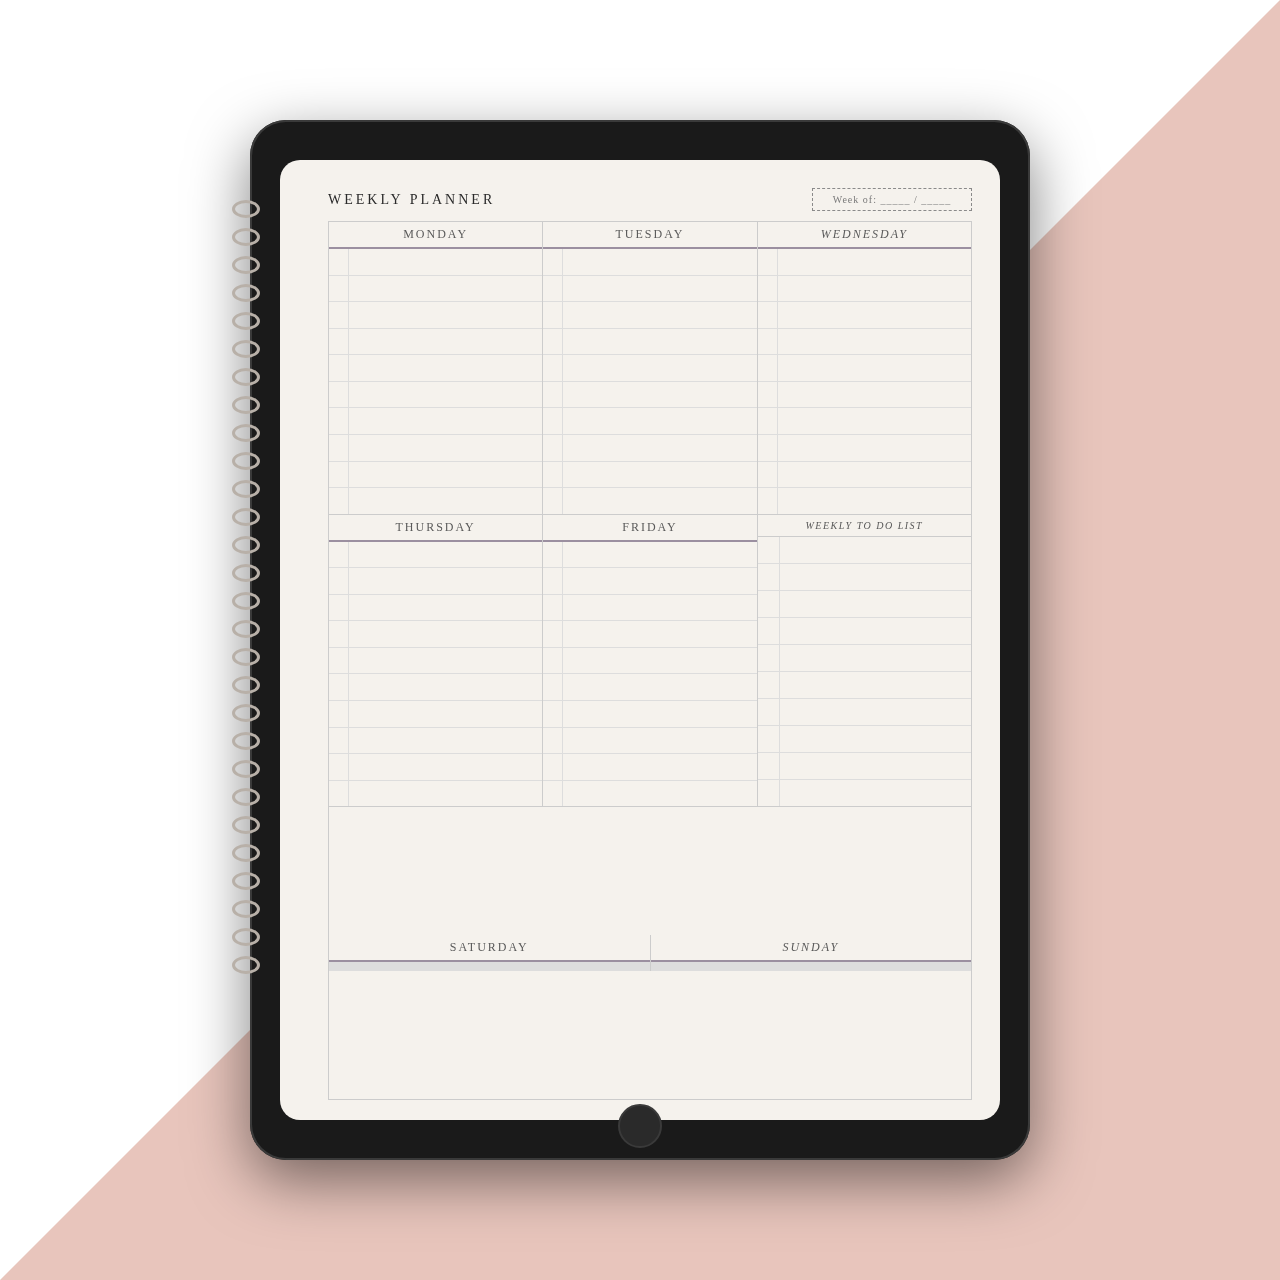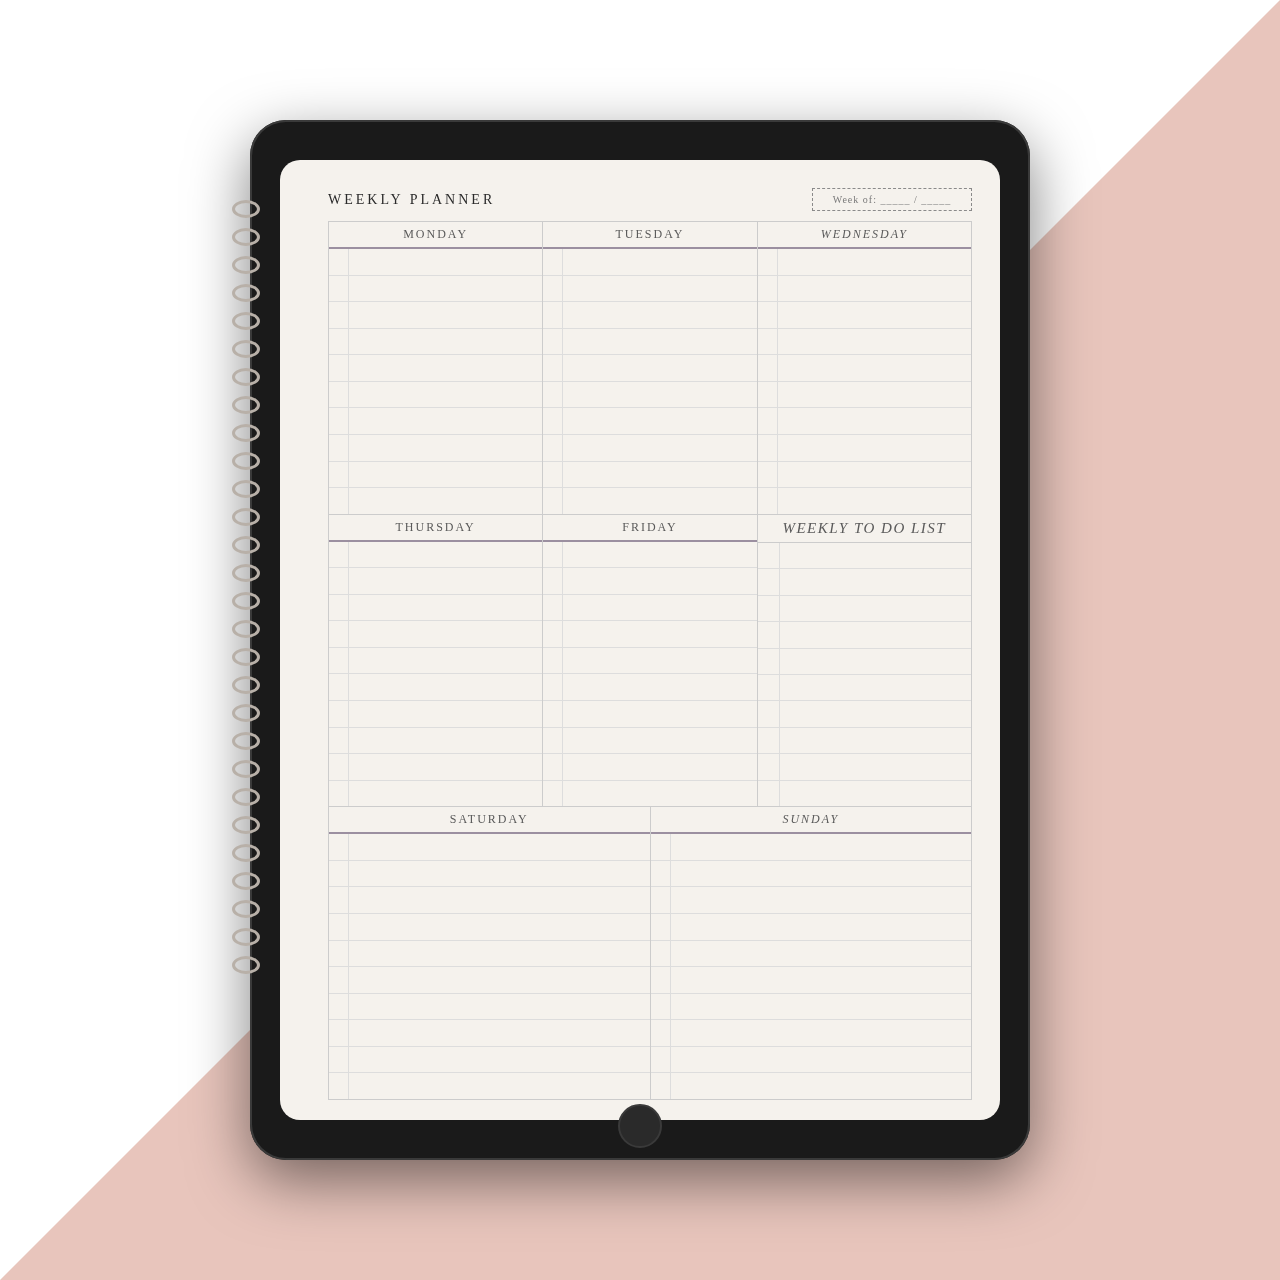--- a/index.html
+++ b/index.html
@@ -128,20 +128,21 @@
     }
 
     .grid-row {
       display: flex;
       flex: 1;
       border-bottom: 1px solid #ccc;
     }
 
     .grid-row:last-child {
       border-bottom: none;
+      align-items: center;
     }
 
     .day-cell {
       flex: 1;
       border-right: 1px solid #ccc;
       display: flex;
       flex-direction: column;
       min-width: 0;
     }
 
@@ -446,21 +447,21 @@
                 <div class="line"></div>
                 <div class="line"></div>
                 <div class="line"></div>
                 <div class="line"></div>
                 <div class="line"></div>
               </div>
             </div>
           </div>
 
           <div class="day-cell">
-            <div class="day-header" style="font-size:15px; letter-spacing:1.5px;">WEEKLY TO DO LIST</div>
+            <div class="day-header" style="font-size:10px; letter-spacing:1.5px;">WEEKLY TO DO LIST</div>
             <div class="todo-content">
               <div class="todo-row">
                   <div class="todo-check"></div>
                   <div class="todo-text"></div>
                 </div>
               <div class="todo-row">
                   <div class="todo-check"></div>
                   <div class="todo-text"></div>
                 </div>
               <div class="todo-row">

